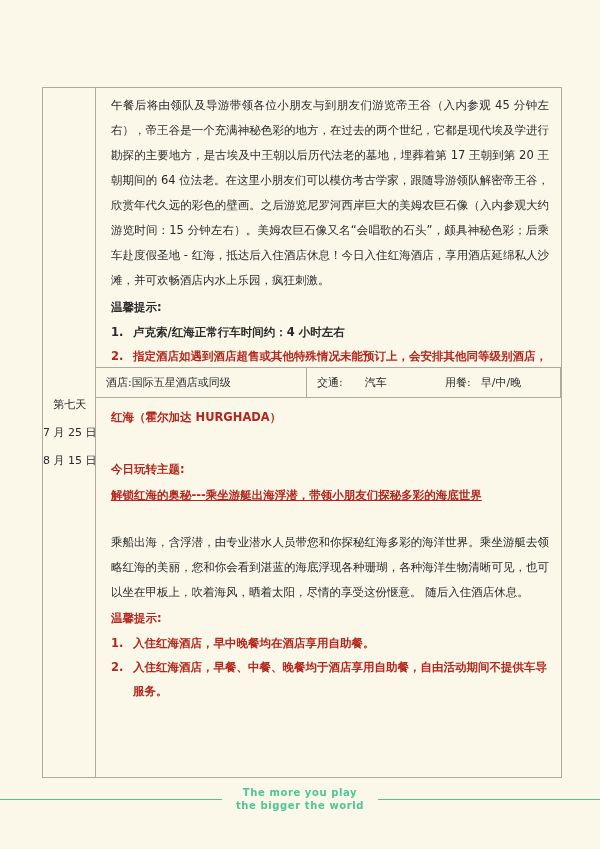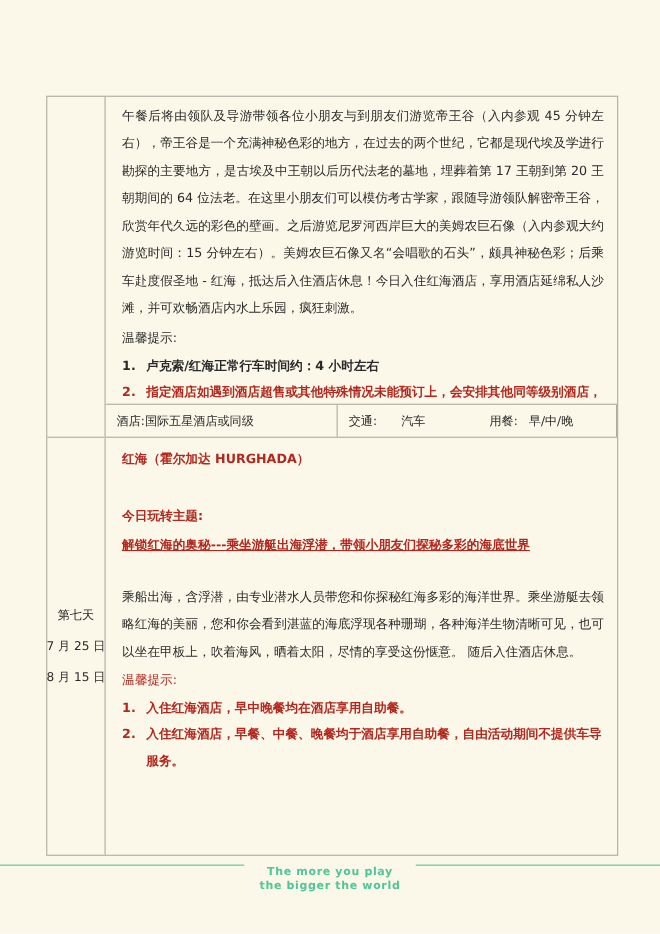--- a/index.html
+++ b/index.html
@@ -7,44 +7,44 @@
     --border:#adab9e;
     --text:#2a2a2a;
     --red:#b3271e;
     --green:#4ec695;
   }
   *{margin:0;padding:0;box-sizing:border-box;}
   html,body{width:600px;}
   body{font-family:"DejaVu Sans","Liberation Sans",sans-serif;}
   .page{position:relative;width:600px;height:849px;background:var(--bg);overflow:hidden;color:var(--text);}
   .doc-table{position:absolute;left:42px;top:87px;width:520px;height:691px;border:1px solid var(--border);display:flex;background:var(--bg);}
-  .col-left{width:53px;border-right:1px solid var(--border);display:flex;flex-direction:column;}
+  .col-left{width:53px;border-right:1px solid var(--border);display:flex;flex-direction:row;}
   .cell-empty{height:310px;border-bottom:1px solid var(--border);}
   .cell-day{flex:1;display:flex;flex-direction:column;justify-content:center;align-items:center;gap:13px;font-size:11px;white-space:nowrap;}
   .col-main{flex:1;display:flex;flex-direction:column;min-width:0;}
   .row1{height:280px;border-bottom:1px solid var(--border);padding:5px 12px 0 15px;overflow:hidden;}
   .row-hotel{height:30px;border-bottom:1px solid var(--border);display:flex;align-items:stretch;font-size:11px;}
   .hcell{display:flex;align-items:center;padding:0 10px;}
   .hcell.c1{width:211px;border-right:1px solid var(--border);}
   .hcell.c2{width:126px;border-right:1px solid var(--border);gap:10px;}
   .hcell.c3{flex:1;gap:22px;}
   .row2{flex:1;padding:6px 12px 0 15px;overflow:hidden;}
   .para{font-size:11.5px;line-height:25px;text-align:justify;}
   .b{font-weight:400;}
   .red{color:var(--red);}
-  .tips-title{font-size:11.5px;font-weight:400;line-height:25px;margin-top:2px;}
+  .tips-title{font-size:11.5px;font-weight:700;line-height:25px;margin-top:2px;}
   .tip{display:flex;font-size:11.5px;font-weight:700;line-height:24px;}
   .tip-num{width:22px;flex:none;}
   .sec-title{font-size:11.5px;font-weight:700;line-height:26px;}
   .intro{font-size:11.5px;line-height:26px;margin-top:22px;text-align:justify;}
   .theme-title{font-size:11.5px;font-weight:700;line-height:26px;margin-top:26px;}
   .theme-line{font-size:11.5px;font-weight:700;line-height:26px;text-decoration:underline;}
   .activity{font-size:11.5px;line-height:25px;margin-top:22px;text-align:justify;}
   .row2 .tips-title{line-height:26px;margin-top:0;}
-  .footer{position:absolute;left:0;top:786px;width:600px;display:flex;align-items:flex-start;}
+  .footer{position:absolute;left:0;top:786px;width:600px;display:flex;align-items:center;}
   .fline{flex:1;height:1px;background:var(--green);}
   .ftext{padding:0 14px;text-align:center;color:var(--green);font-size:10px;font-weight:700;letter-spacing:0.6px;line-height:13px;white-space:nowrap;}
 </style>
 </head>
 <body>
 
 <div class="page">
 
   <div class="doc-table">
 

